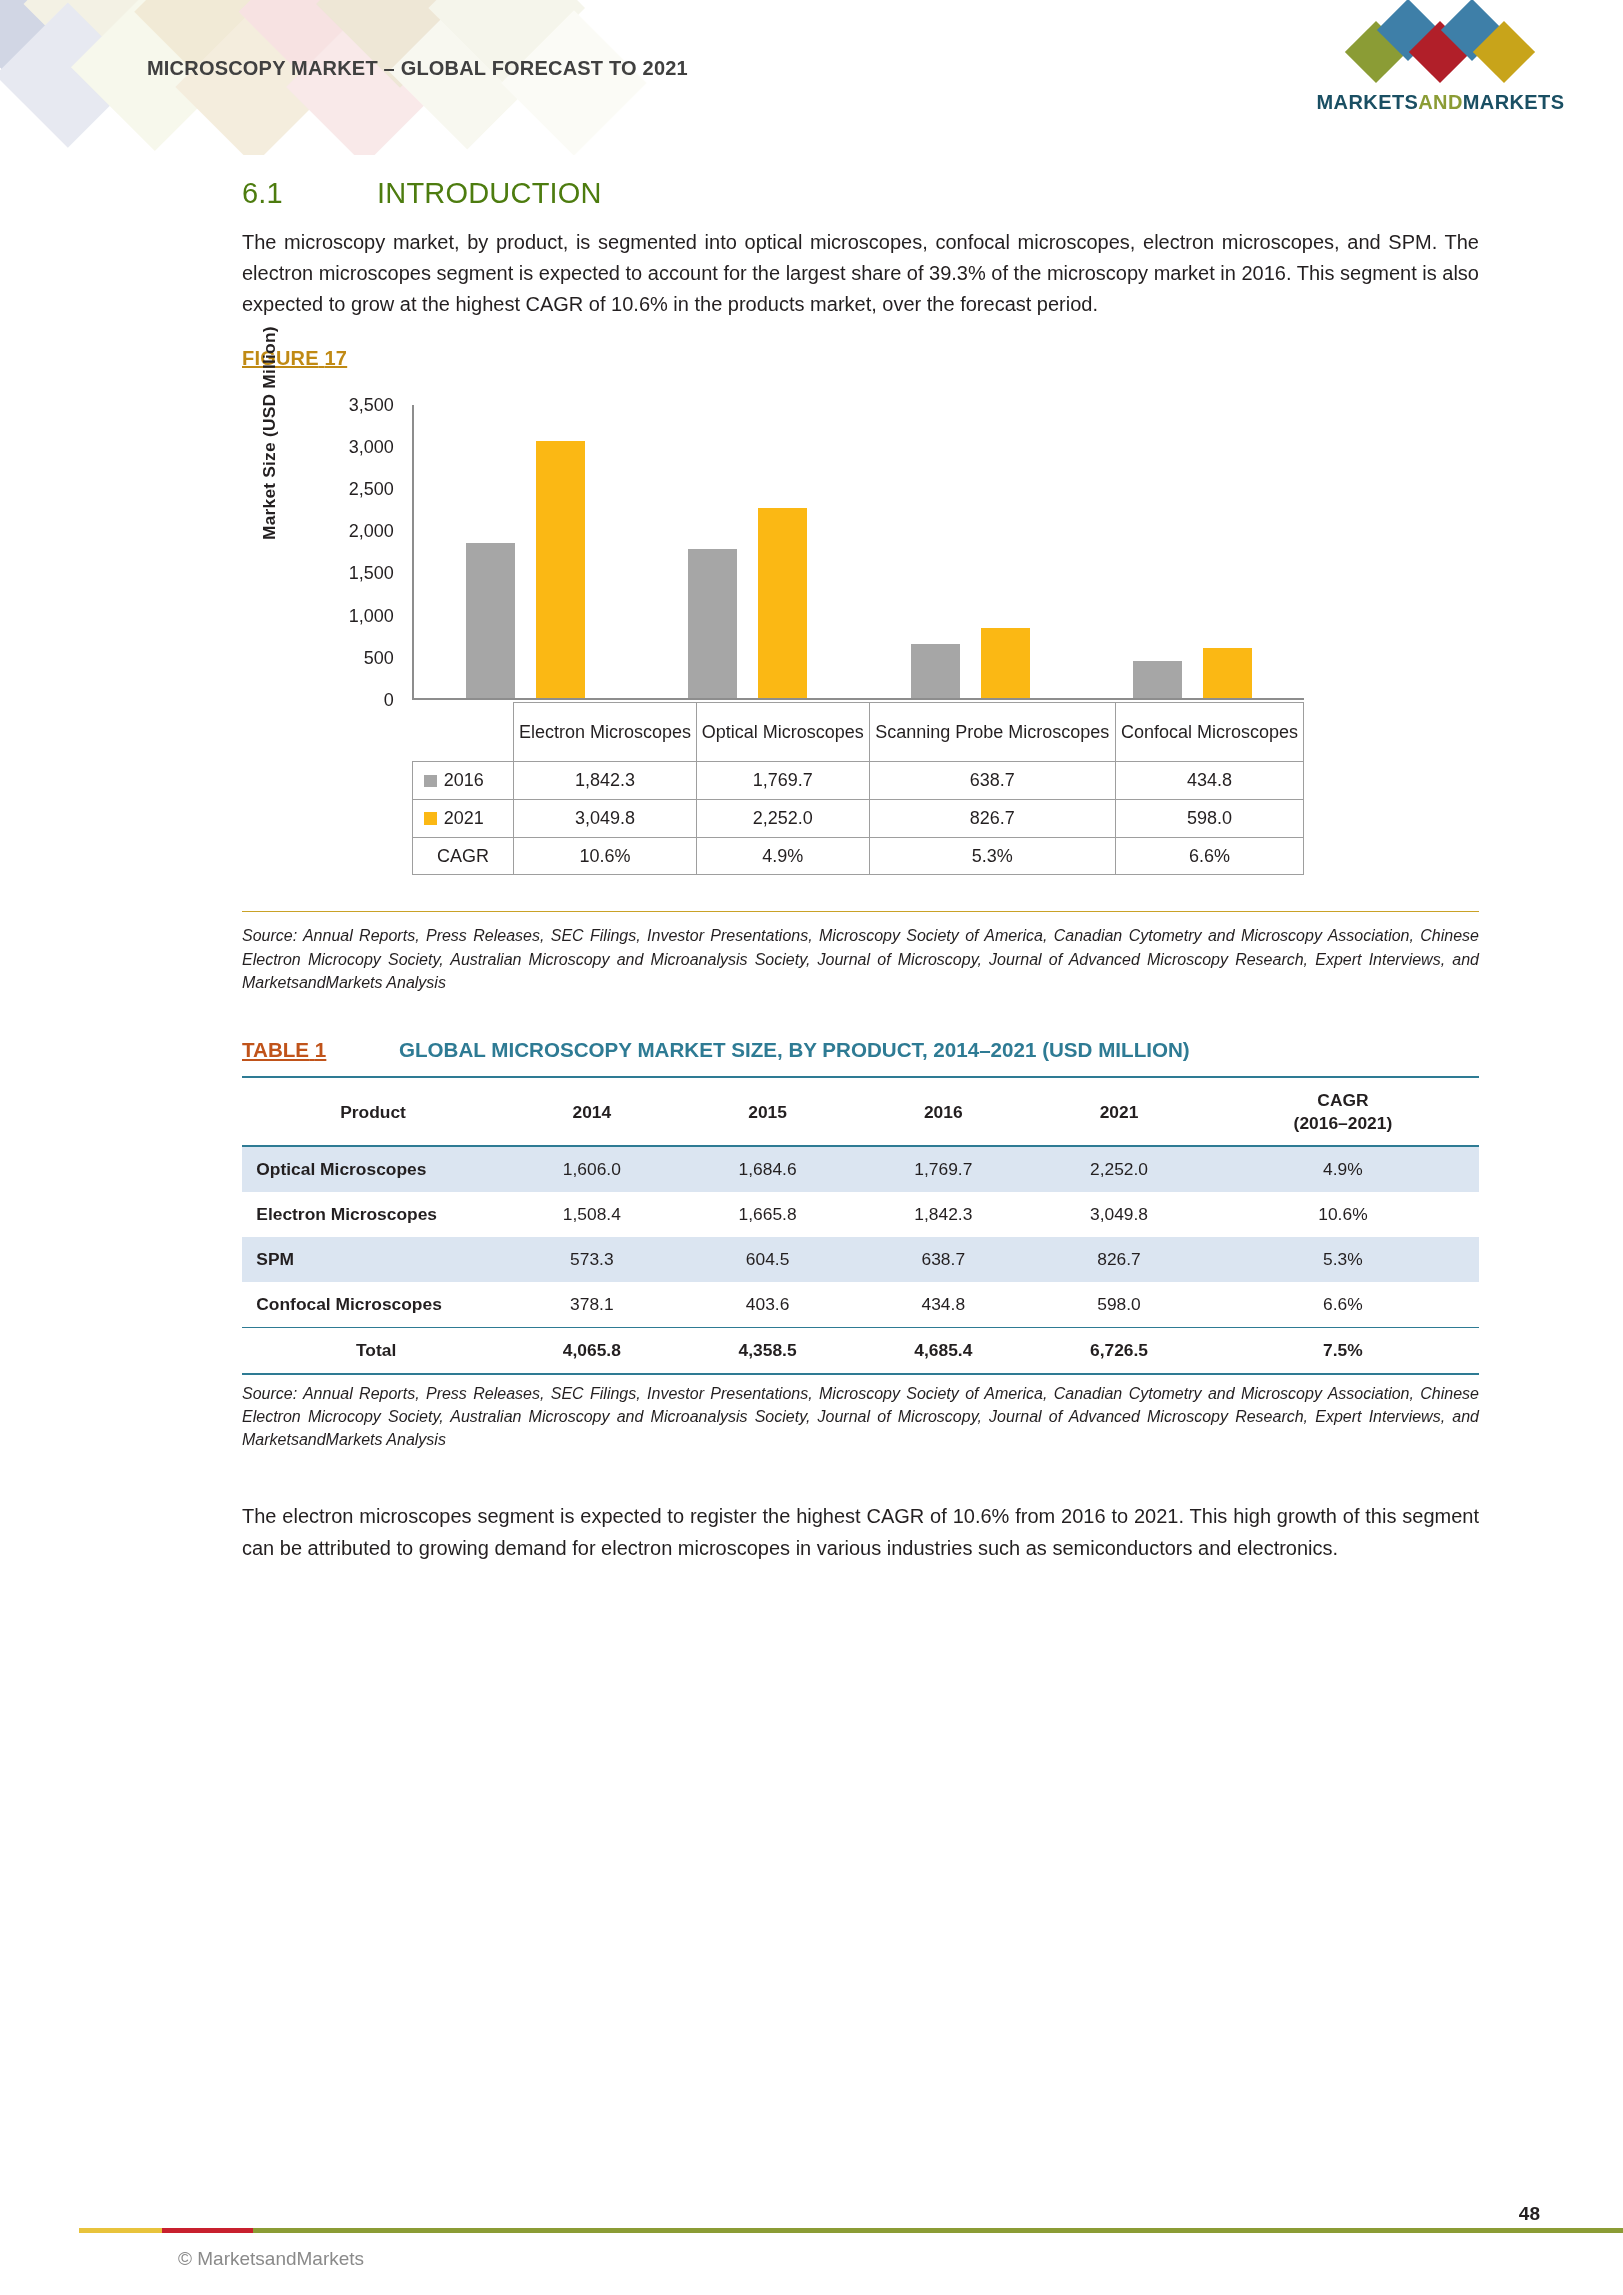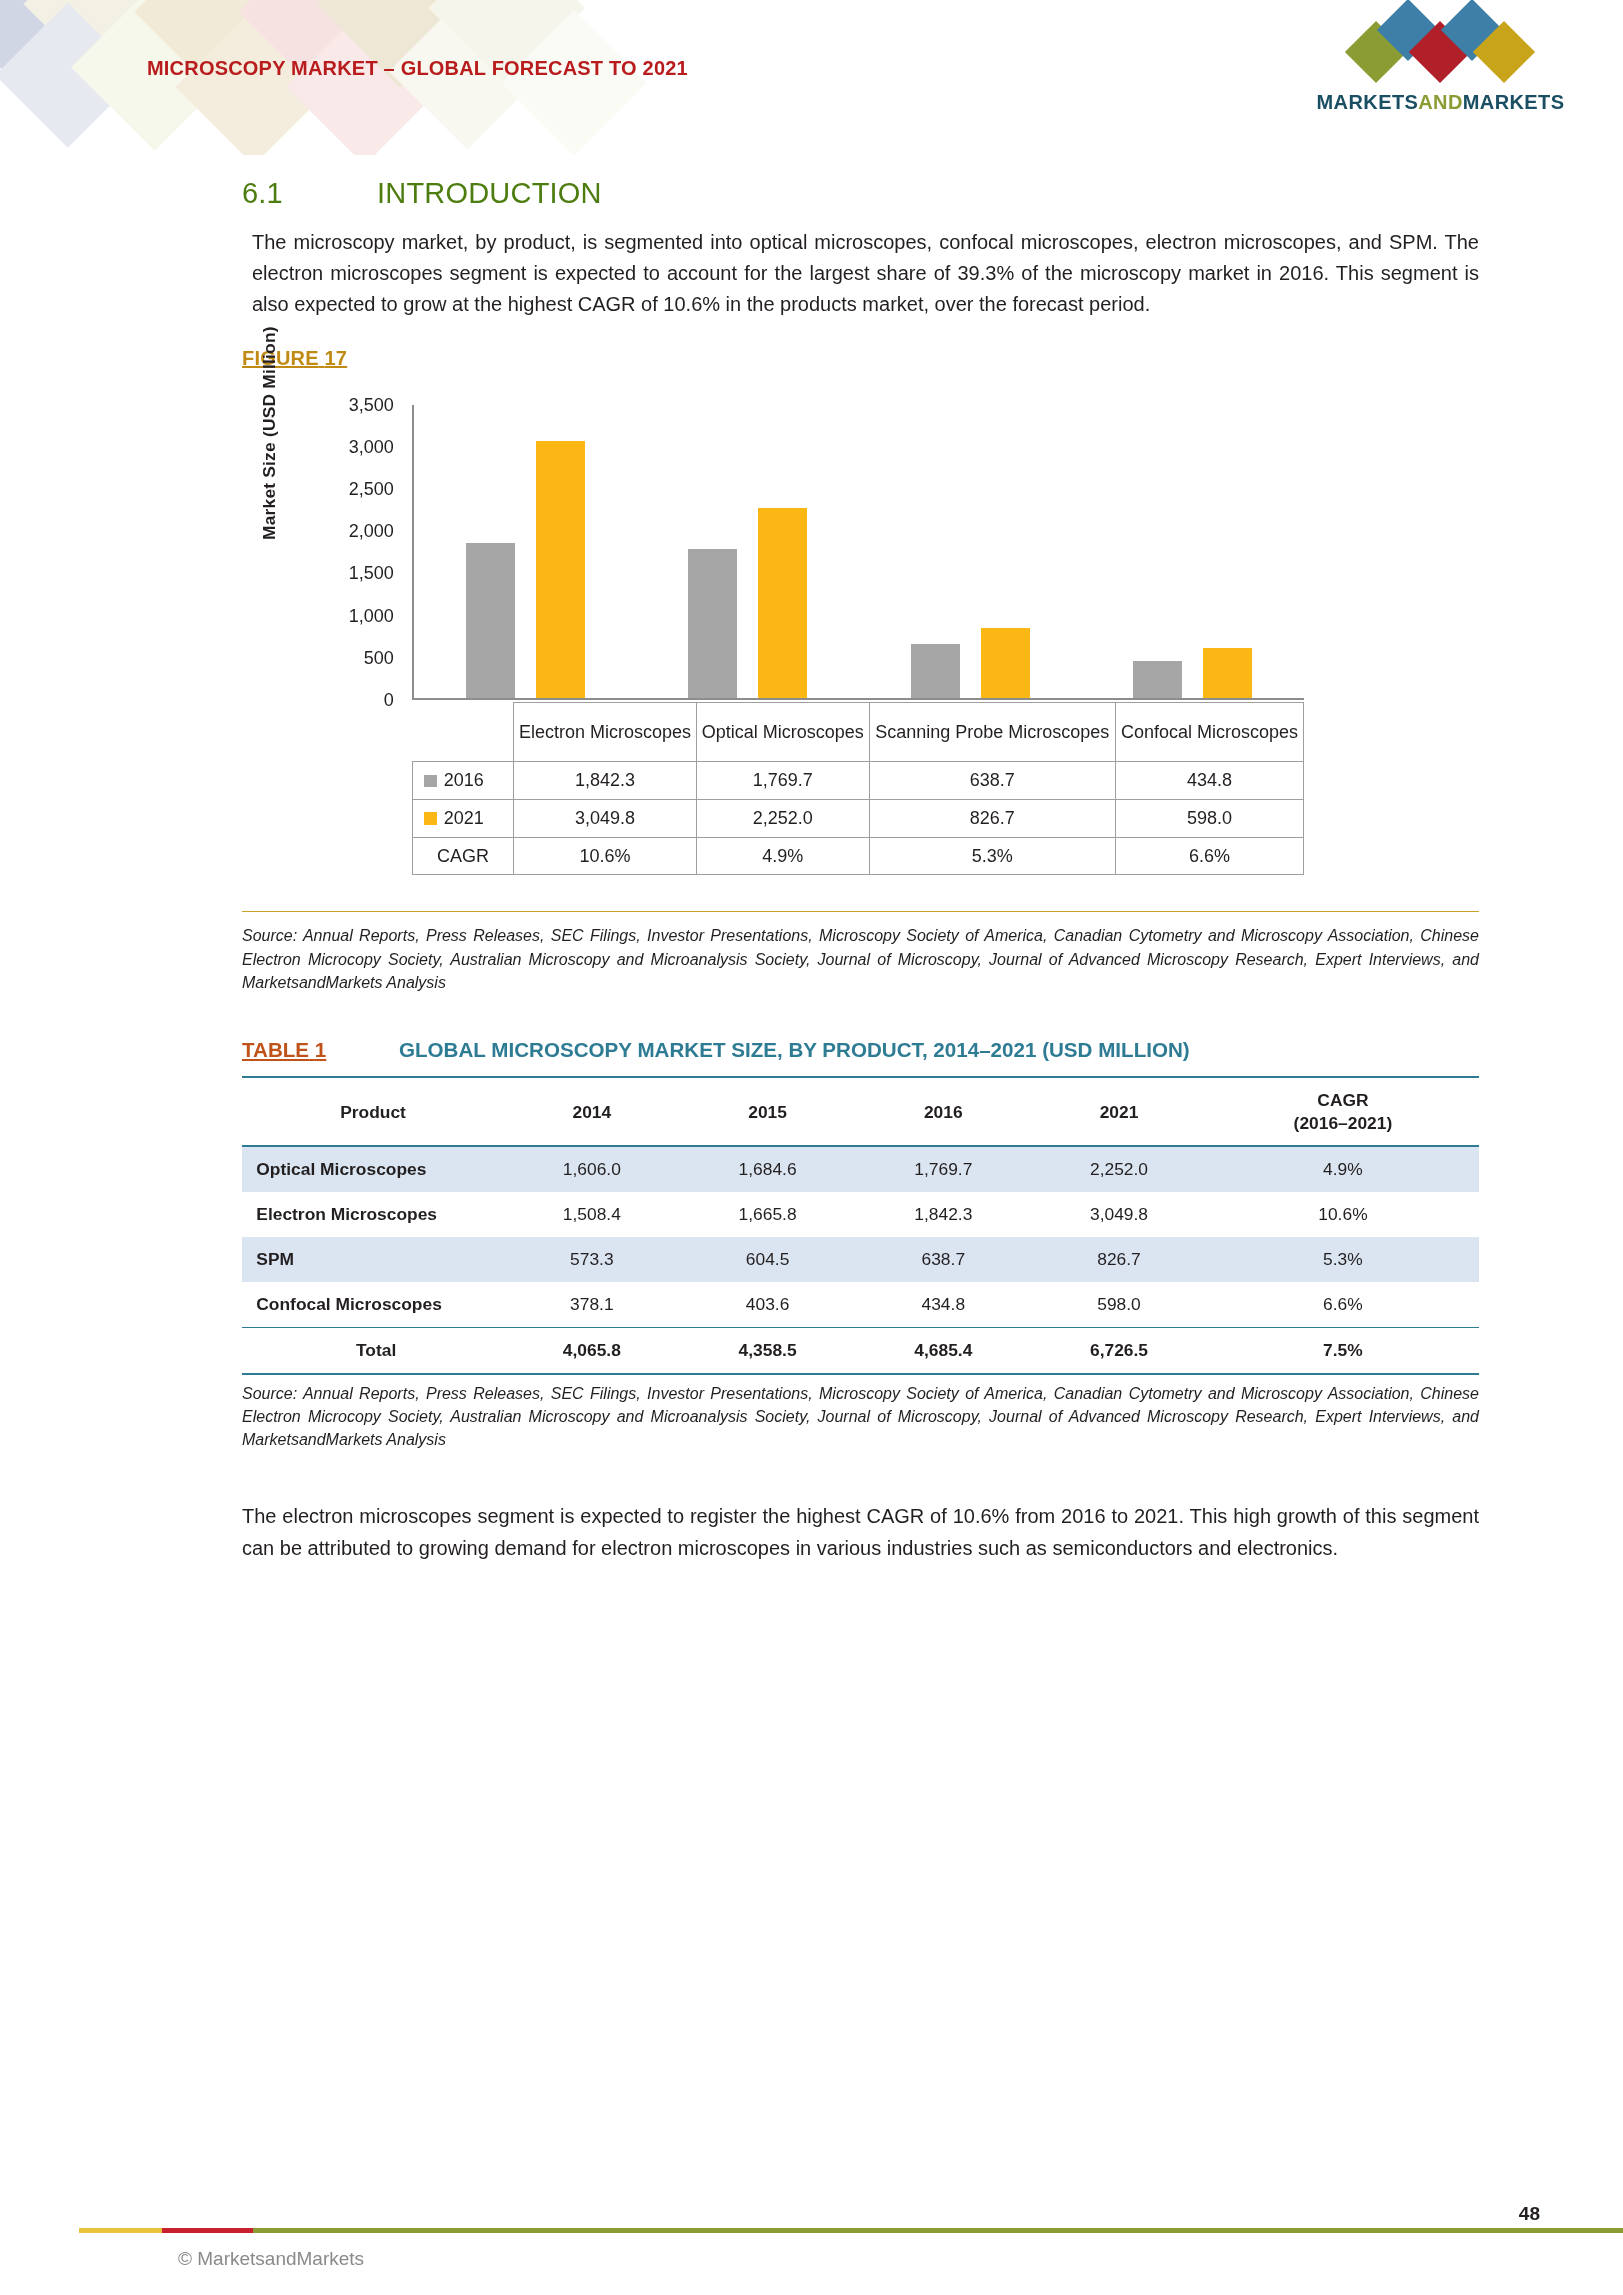--- a/index.html
+++ b/index.html
@@ -28,21 +28,21 @@
     height: 155px;
     overflow: hidden;
   }
   .header-title {
     position: absolute;
     left: 147px;
     top: 57px;
     font-size: 20px;
     font-weight: bold;
     letter-spacing: 0.2px;
-    color: #b91c1c;
+    color: #404040;
     white-space: nowrap;
   }
   .logo {
     position: absolute;
     right: 44px;
     top: 14.3px;
     width: 277px;
     height: 111px;
   }
   .logo-diamonds { position: relative; height: 71px; width: 182px; margin: 0 auto; }
@@ -76,21 +76,21 @@
     font-weight: normal;
     margin: 22px 0 17.4px 0;
     letter-spacing: 0.2px;
   }
   h2.section-title .num { display: inline-block; width: 135px; }
 
   p.body-text {
     font-size: 20px;
     line-height: 1.55;
     text-align: justify;
-    margin: 0 0 27px 10px;
+    margin: 0 0 27px 0;
     color: #231f20;
   }
 
   .fig-caption {
     display: flex;
     font-size: 20px;
     font-weight: bold;
     color: #2e7b94;
     margin-bottom: 8px;
     letter-spacing: 0.2px;

